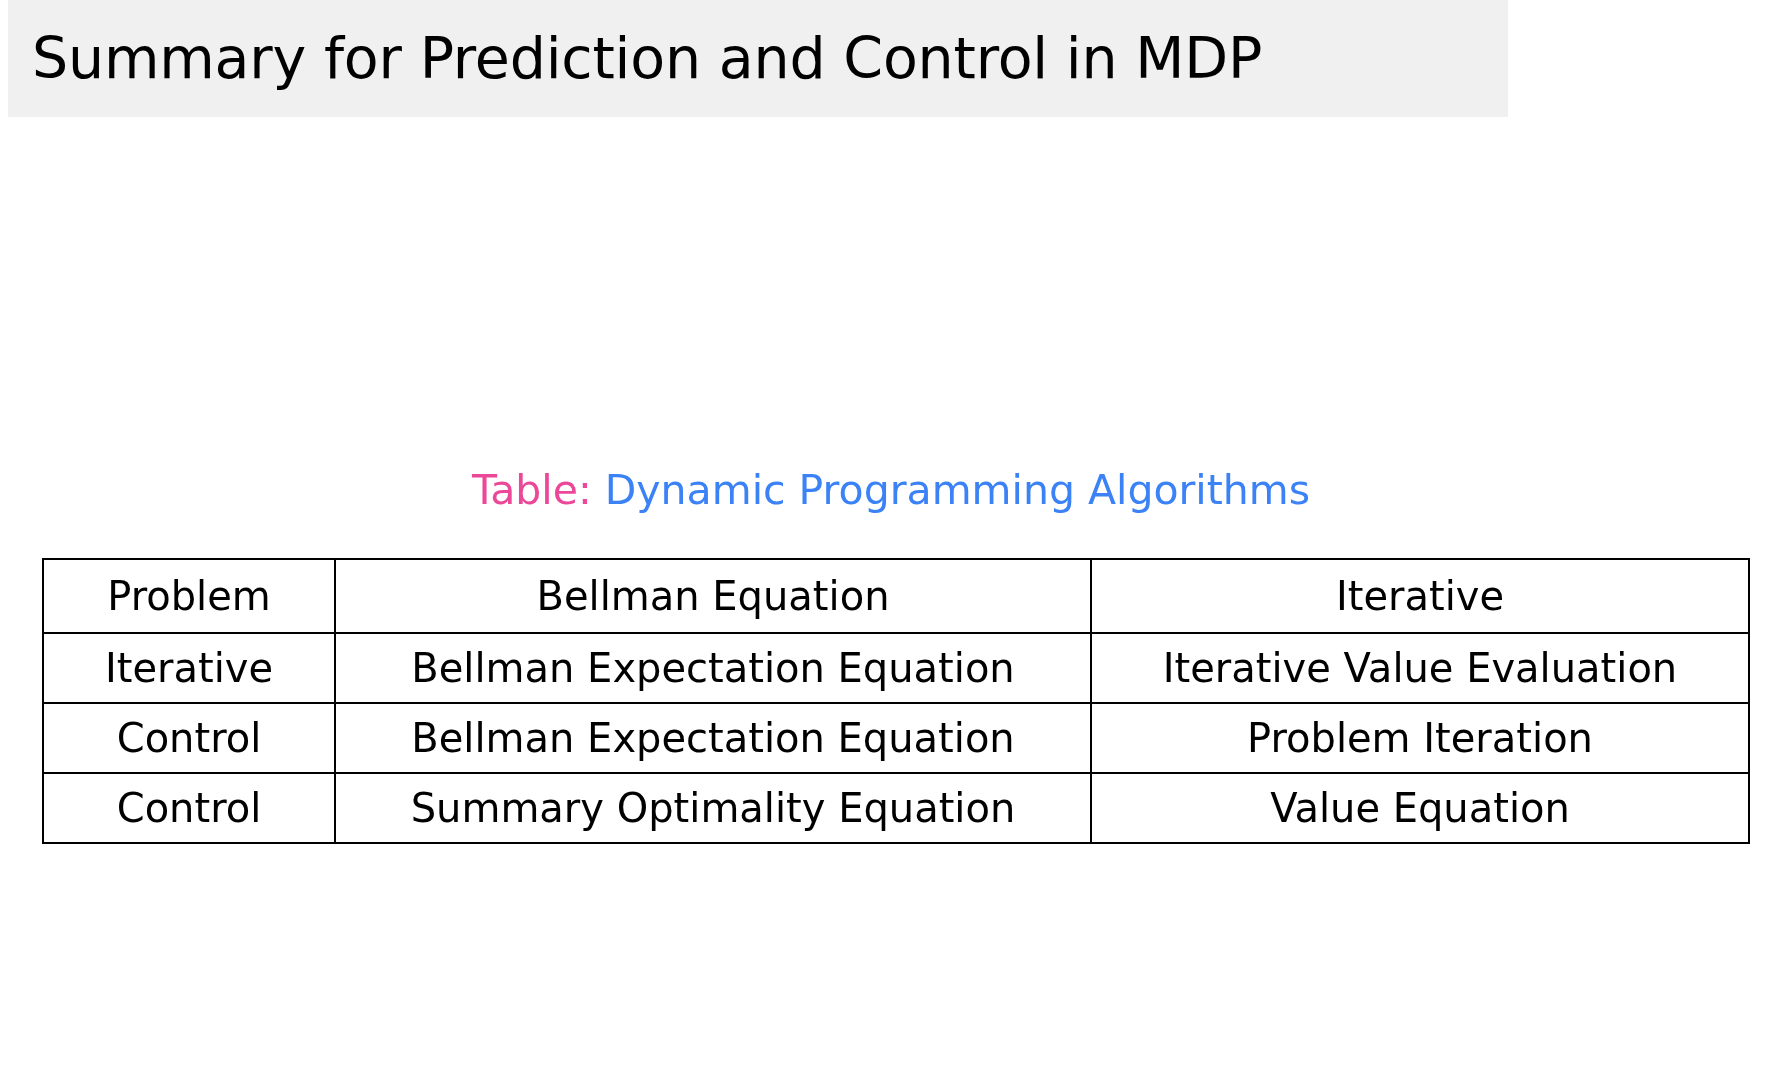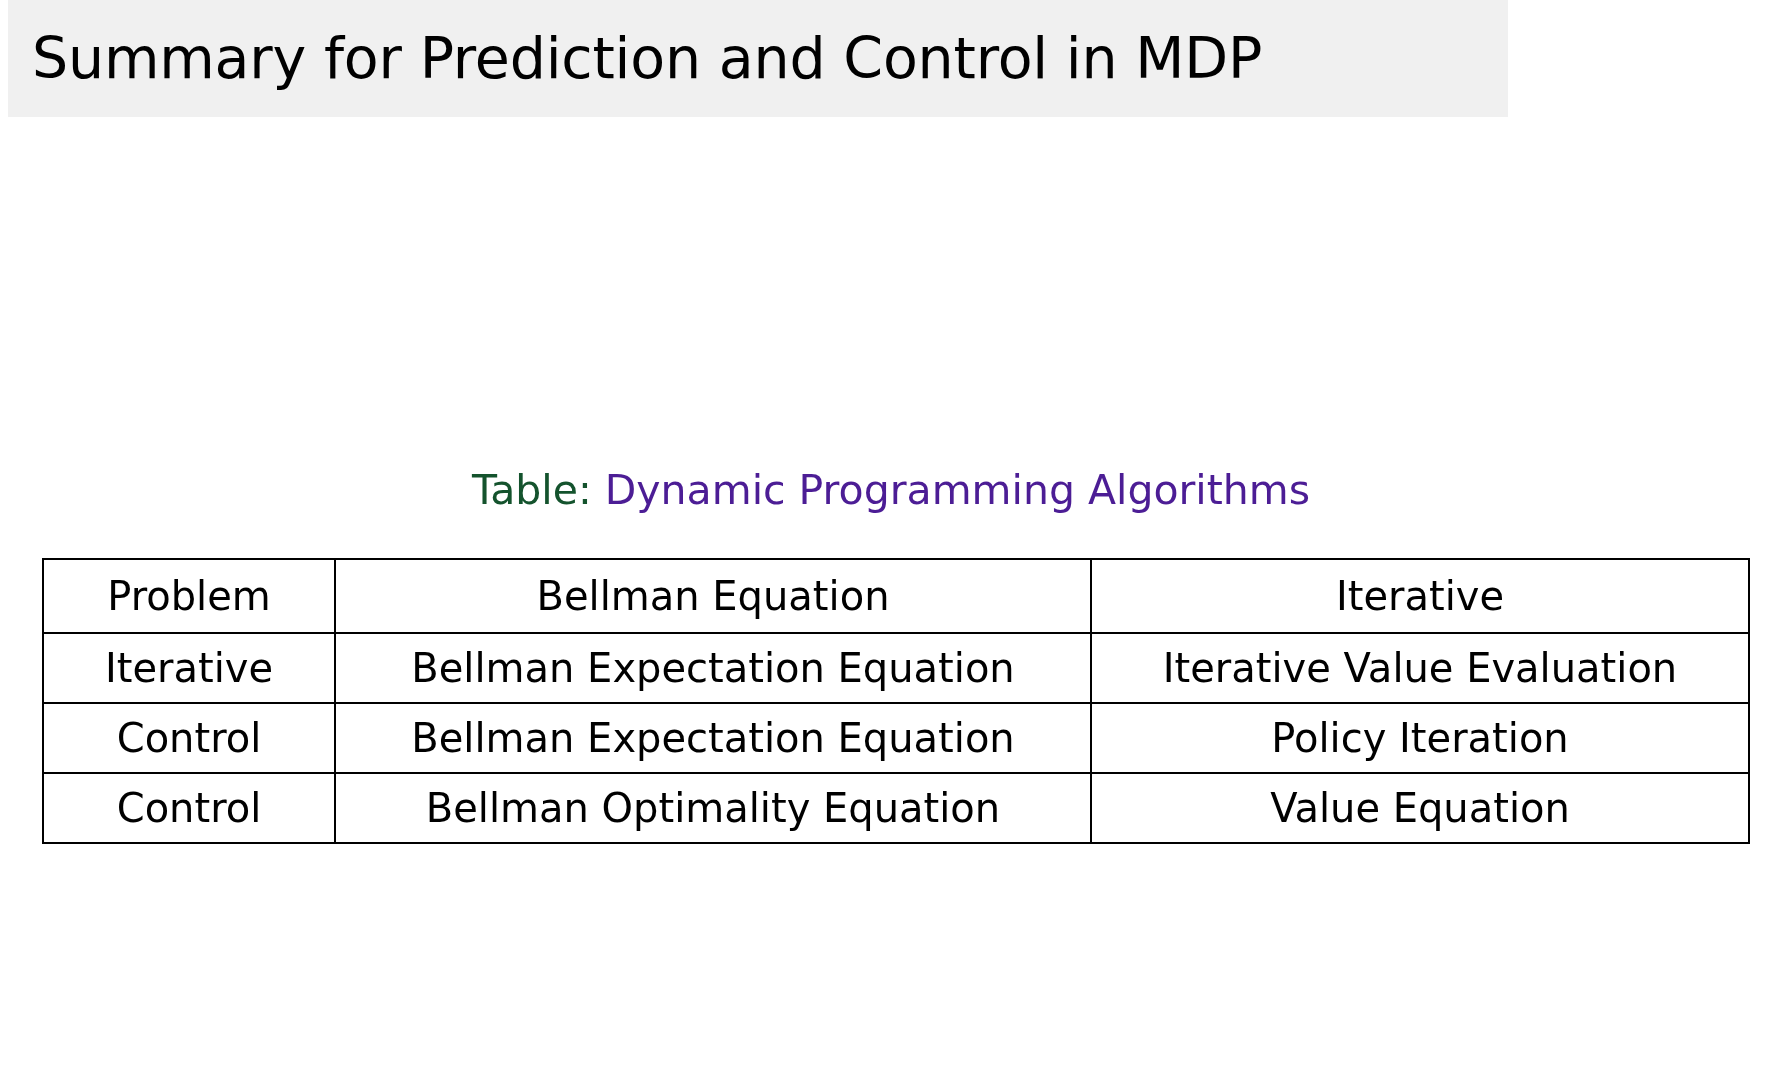--- a/index.html
+++ b/index.html
@@ -54,25 +54,25 @@
     top: 347px;
     width: 1782px;
     text-align: center;
     font-family: "DejaVu Sans", sans-serif;
     font-size: 41px;
     line-height: 52px;
     white-space: nowrap;
     color: #000000;
   }
   .caption-label {
-    color: #14532d;
+    color: #ec4899;
     text-align: right;
   }
   .caption-text {
-    color: #4c1d95;
+    color: #3b82f6;
   }
 
   
   .table-wrap {
     position: absolute;
     left: 42px;
     top: 441px;
     width: 1706px;
     border-radius: 17px;
   }
@@ -132,24 +132,24 @@
       </thead>
       <tbody>
         <tr>
           <td>Iterative</td>
           <td>Bellman Expectation Equation</td>
           <td>Iterative Value Evaluation</td>
         </tr>
         <tr>
           <td>Control</td>
           <td>Bellman Expectation Equation</td>
-          <td>Policy Iteration</td>
+          <td>Problem Iteration</td>
         </tr>
         <tr>
           <td>Control</td>
-          <td>Bellman Optimality Equation</td>
+          <td>Summary Optimality Equation</td>
           <td>Value Equation</td>
         </tr>
       </tbody>
     </table>
   </div>
 
 </div>
 
 </body></html>

